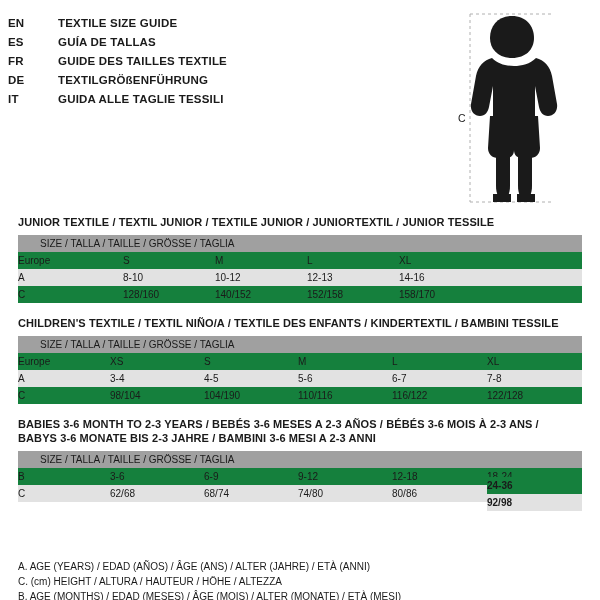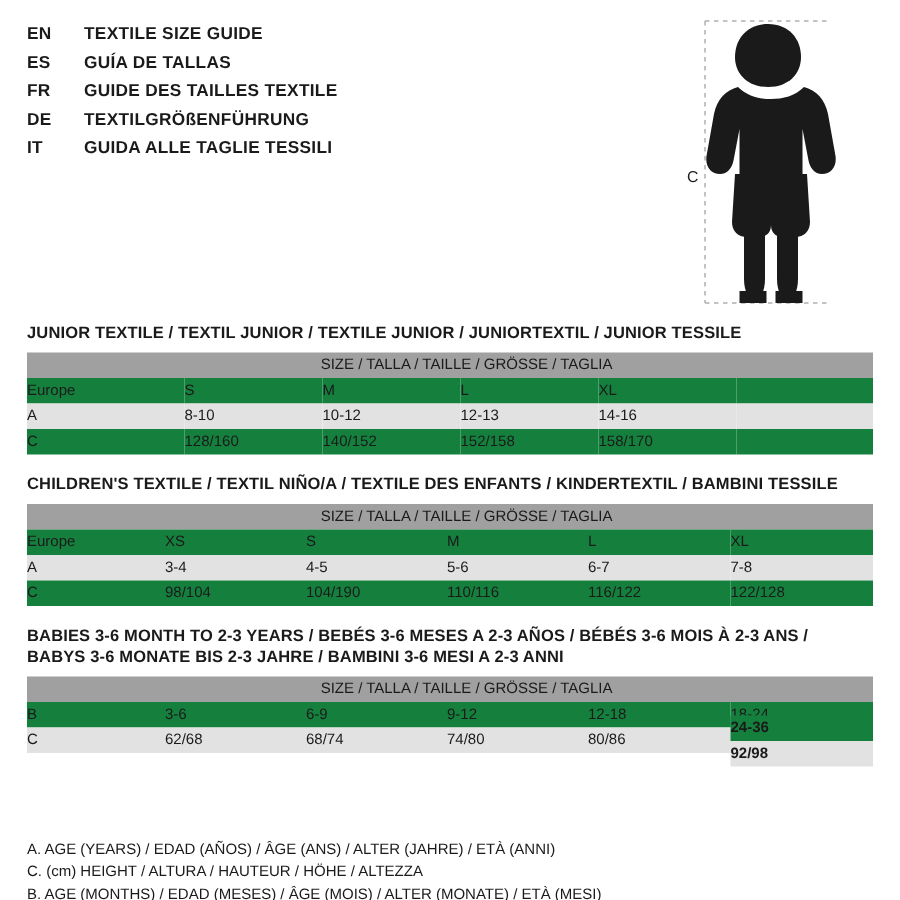--- a/index.html
+++ b/index.html
@@ -18,21 +18,21 @@
   .page {
     position: relative;
     width: 600px;
     height: 600px;
     box-sizing: border-box;
   }
 
   
   .header {
     position: absolute;
-    left: 18px;
+    left: 8px;
     top: 14px;
     width: 400px;
   }
   .header-row {
     display: flex;
     align-items: baseline;
     line-height: 18px;
     margin-bottom: 1px;
   }
   .lang-code {
@@ -41,20 +41,21 @@
     font-weight: bold;
     letter-spacing: 0.2px;
     color: #1a1a1a;
   }
   .lang-title {
     font-size: 11.5px;
     font-weight: bold;
     letter-spacing: 0.2px;
     color: #1a1a1a;
     white-space: nowrap;
+    margin-left: 12px;
   }
 
   
   .figure {
     position: absolute;
     left: 440px;
     top: 8px;
     width: 150px;
     height: 200px;
   }
@@ -98,21 +99,20 @@
     line-height: 17px;
   }
   .hdr-row td {
     background: #a0a0a0;
     color: #ffffff;
     font-size: 10px;
     font-weight: normal;
   }
   .hdr-row td.hdr-label {
     padding-left: 22px;
-    text-align: center;
   }
   .shade td {
     background: #e2e2e2;
   }
   .plain td {
     background: #15803d;
   }
   .cell-label {
     padding-left: 6px;
   }

